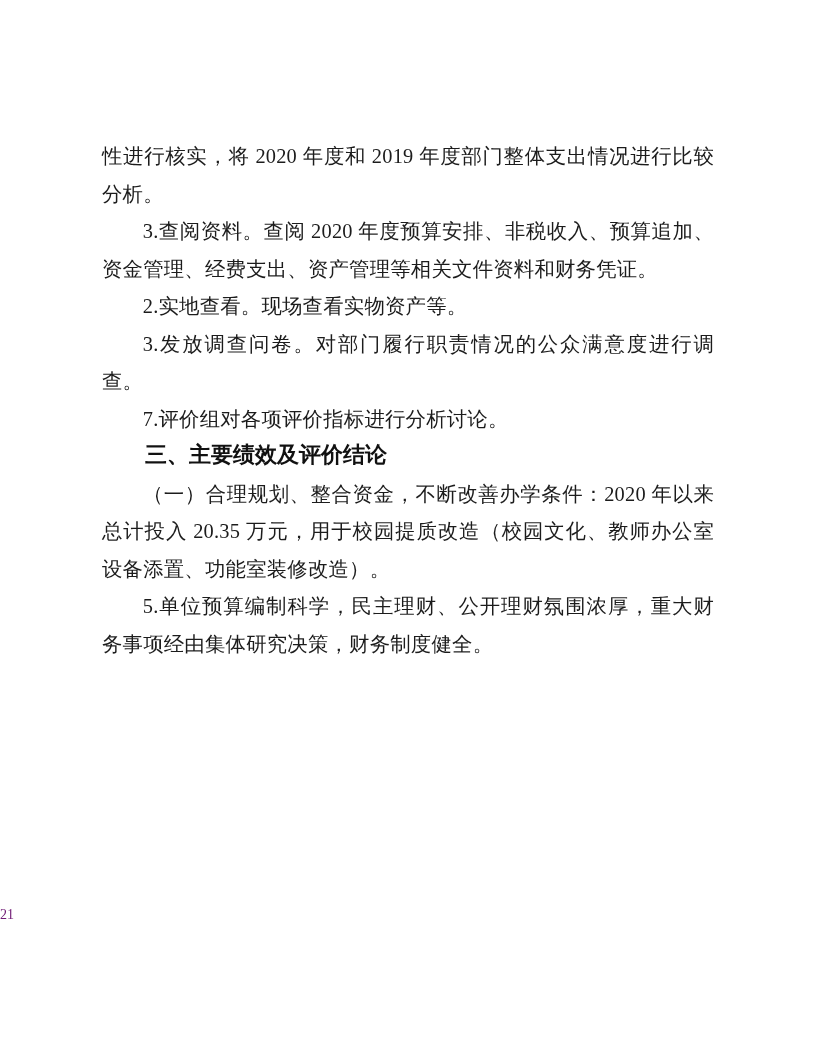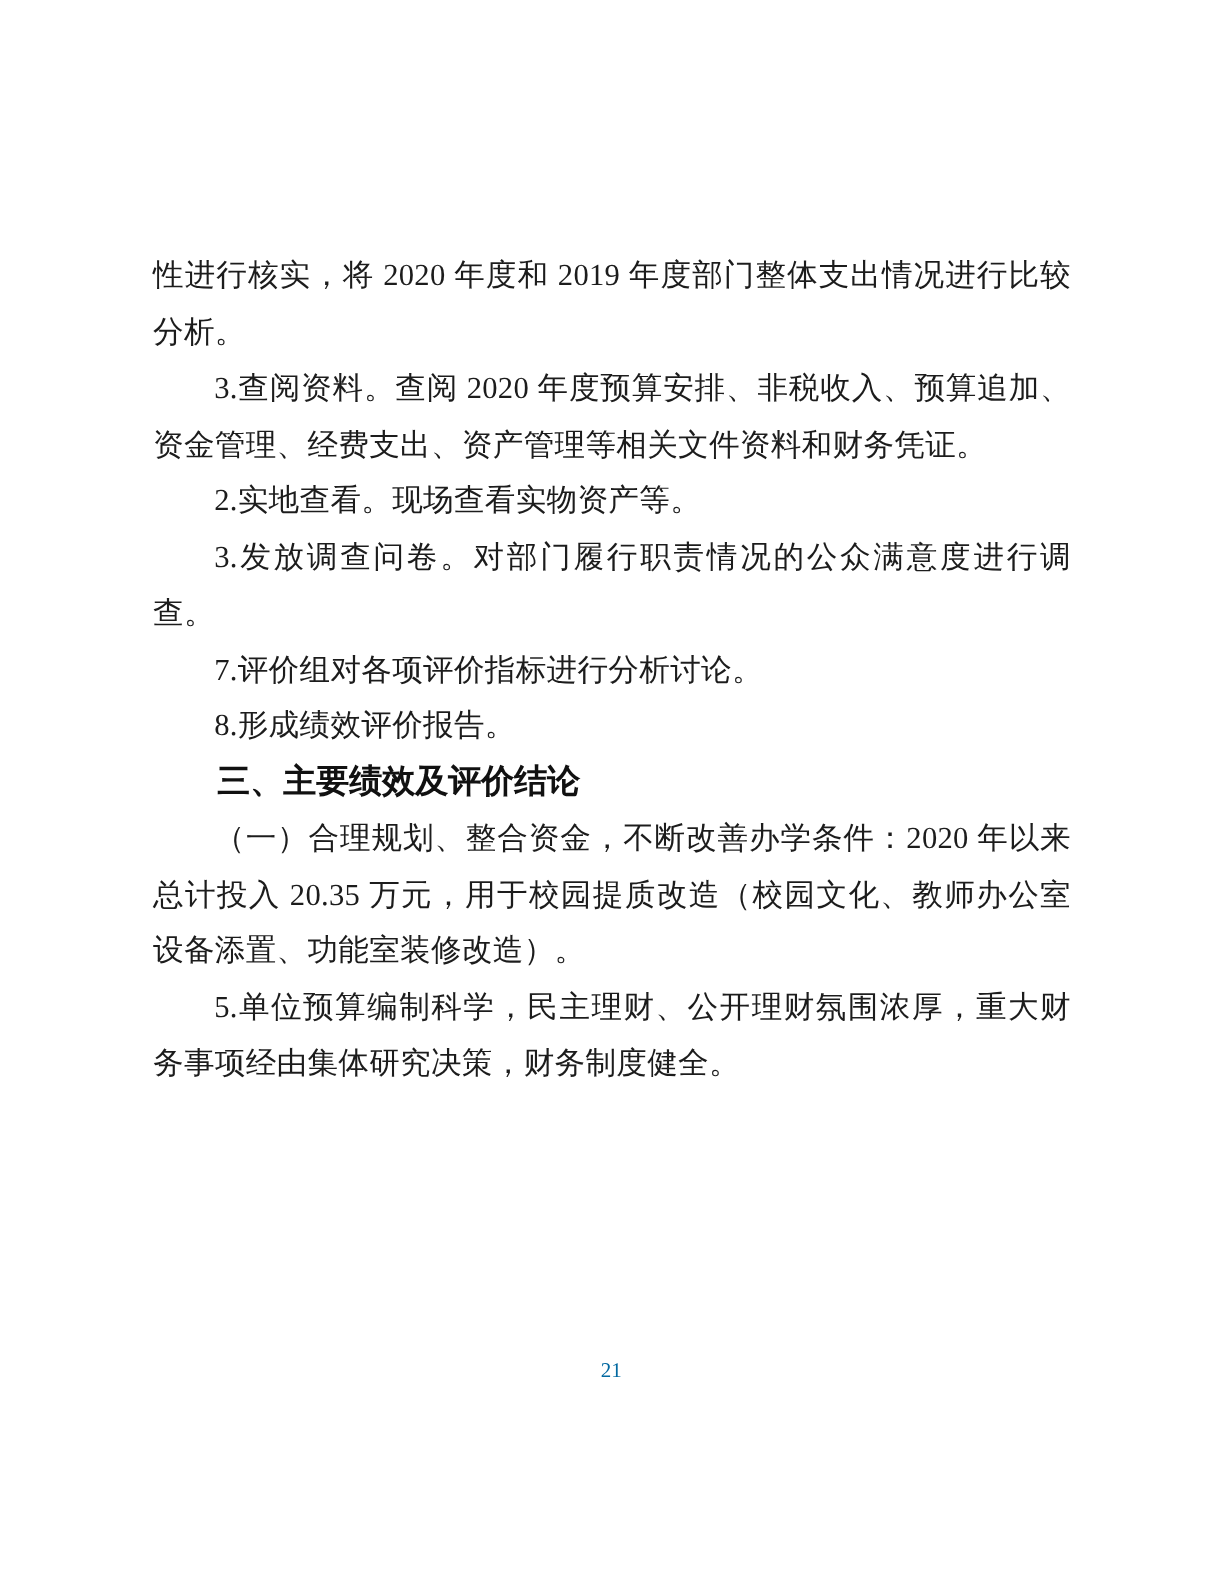--- a/index.html
+++ b/index.html
@@ -14,21 +14,20 @@
     background: #ffffff;
     overflow: hidden;
     font-family: "Liberation Serif", "DejaVu Serif", serif;
     color: #1c1c1c;
   }
   .content {
     position: absolute;
     left: 102px;
     top: 138px;
     width: 612px;
-    margin-top: 28px;
   }
   .para {
     margin: 0;
     font-size: 20.4px;
     line-height: 37.5px;
     text-align: justify;
     text-justify: inter-ideograph;
     text-indent: 2em;
     letter-spacing: 0.2px;
     word-break: break-all;
@@ -43,36 +42,35 @@
     text-indent: 1.95em;
     font-weight: bold;
     font-family: Liberation Mono, monospace;
     color: #111111;
   }
   .page-number {
     position: absolute;
     top: 905px;
     left: 0;
     width: 100%;
-    text-align: center;
+    text-align: left;
     font-size: 14px;
     line-height: 20px;
-    color: #0369a1;
+    color: #701a75;
     font-family: "Liberation Serif", "DejaVu Serif", serif;
   }
 </style>
 </head>
 <body>
 
 <div class="page">
   <div class="content">
     <p class="para no-indent">性进行核实，将 2020 年度和 2019 年度部门整体支出情况进行比较分析。</p>
     <p class="para">3.查阅资料。查阅 2020 年度预算安排、非税收入、预算追加、资金管理、经费支出、资产管理等相关文件资料和财务凭证。</p>
     <p class="para">2.实地查看。现场查看实物资产等。</p>
     <p class="para">3.发放调查问卷。对部门履行职责情况的公众满意度进行调查。</p>
     <p class="para">7.评价组对各项评价指标进行分析讨论。</p>
-    <p class="para">8.形成绩效评价报告。</p>
     <h2 class="heading">三、主要绩效及评价结论</h2>
     <p class="para">（一）合理规划、整合资金，不断改善办学条件：2020 年以来总计投入 20.35 万元，用于校园提质改造（校园文化、教师办公室设备添置、功能室装修改造）。</p>
     <p class="para">5.单位预算编制科学，民主理财、公开理财氛围浓厚，重大财务事项经由集体研究决策，财务制度健全。</p>
   </div>
   <div class="page-number">21</div>
 </div>
 
 </body></html>

